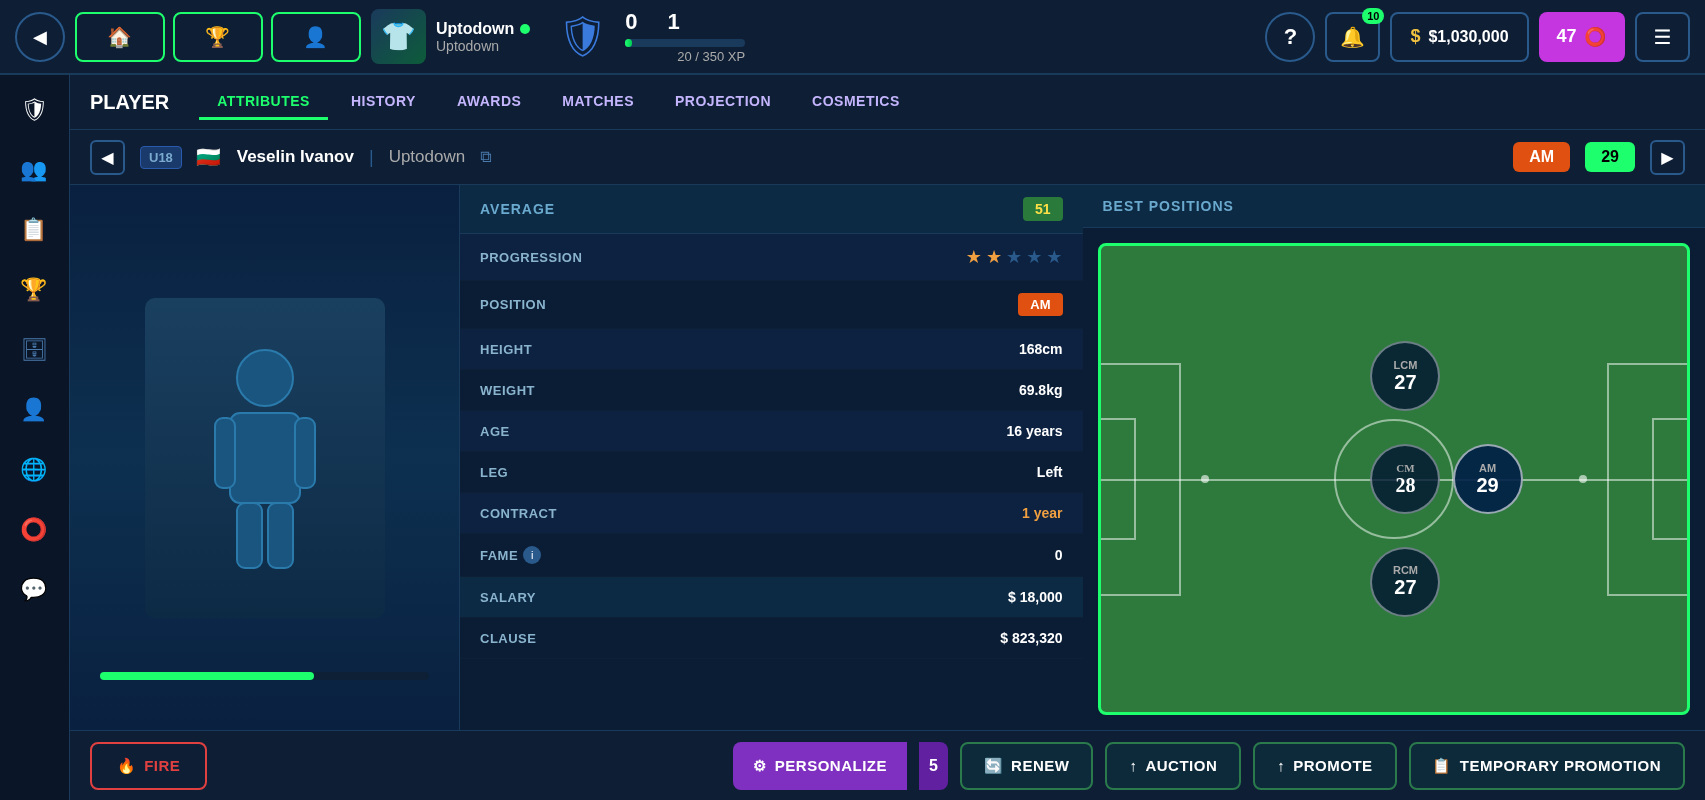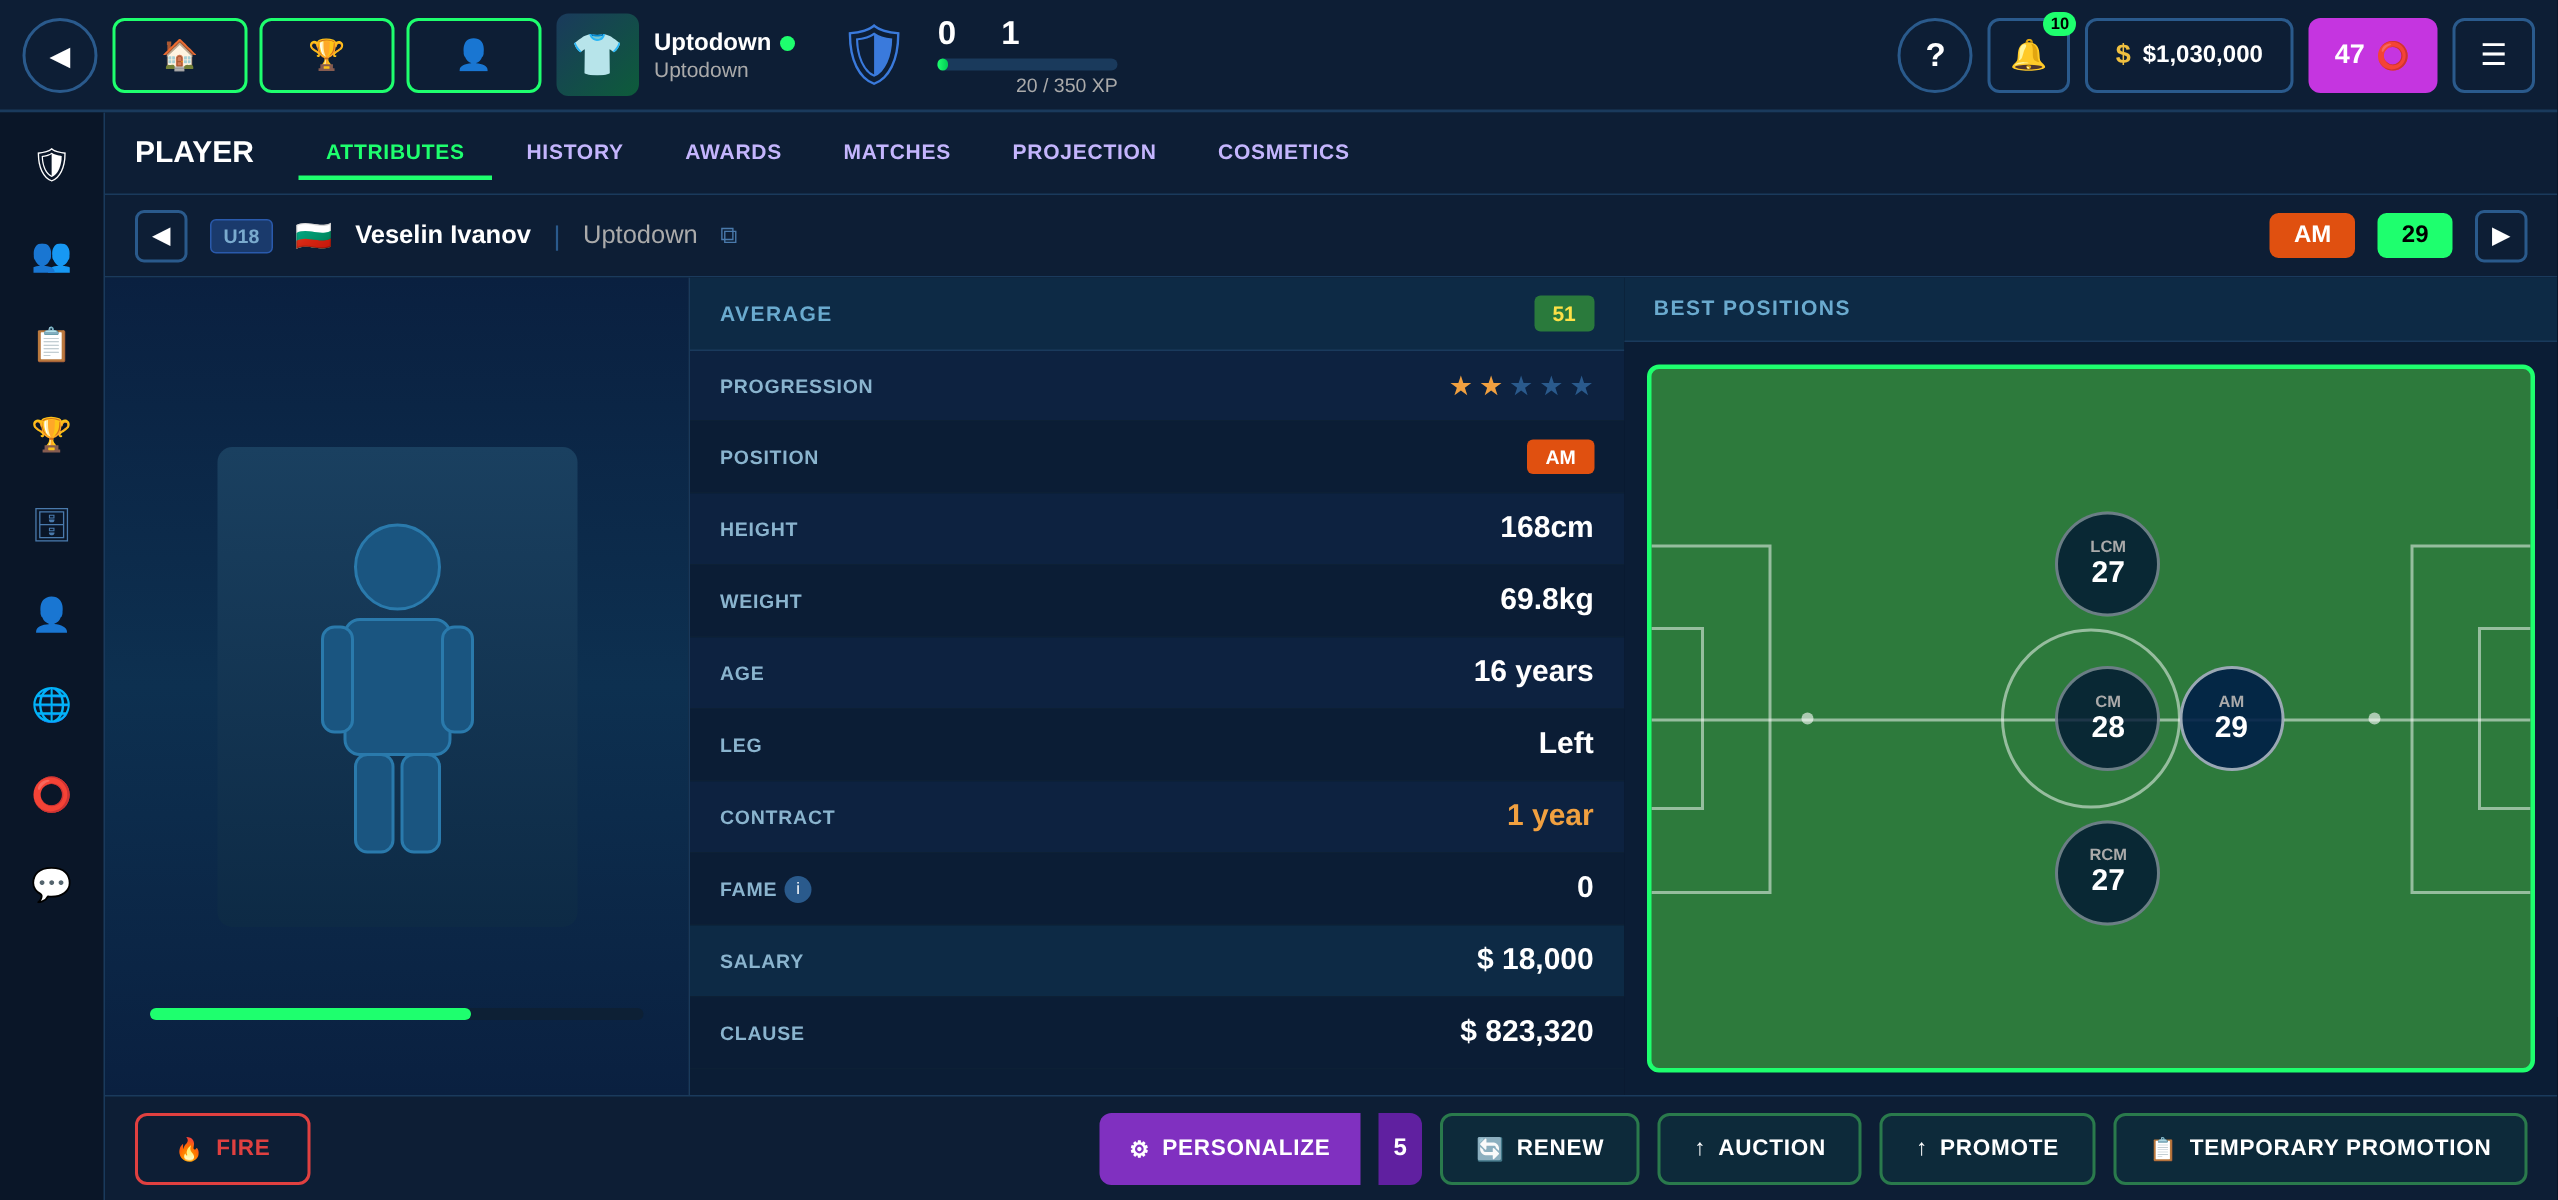--- a/index.html
+++ b/index.html
@@ -401,21 +401,21 @@
     .stat-label {
       font-weight: bold;
       color: #8ab4ce;
       letter-spacing: 0.5px;
       font-size: 13px;
     }
 
     .stat-value {
       font-weight: bold;
       color: #fff;
-      font-size: 20px;
+      font-size: 14px;
     }
 
     .stat-value.orange { color: #f0a040; }
 
     .progression-stars {
       display: flex; gap: 4px;
     }
 
     .star { font-size: 18px; }
     .star.filled { color: #f0a040; }
@@ -896,21 +896,21 @@
           <div class="field-left-small"></div>
           <div class="field-right-small"></div>
           <div class="field-left-dot"></div>
           <div class="field-right-dot"></div>
 
           <div class="position-circle" style="top: 28%; left: 52%;">
             <span class="pos-label">LCM</span>
             <span class="pos-number">27</span>
           </div>
 
-          <div class="position-circle" style="top: 50%; left: 52%;">
+          <div class="position-circle" style="top: 50%; left: 52%; font-family: Liberation Serif, serif;">
             <span class="pos-label">CM</span>
             <span class="pos-number">28</span>
           </div>
 
           <div class="position-circle highlighted" style="top: 50%; left: 66%;">
             <span class="pos-label">AM</span>
             <span class="pos-number">29</span>
           </div>
 
           <div class="position-circle" style="top: 72%; left: 52%;">

